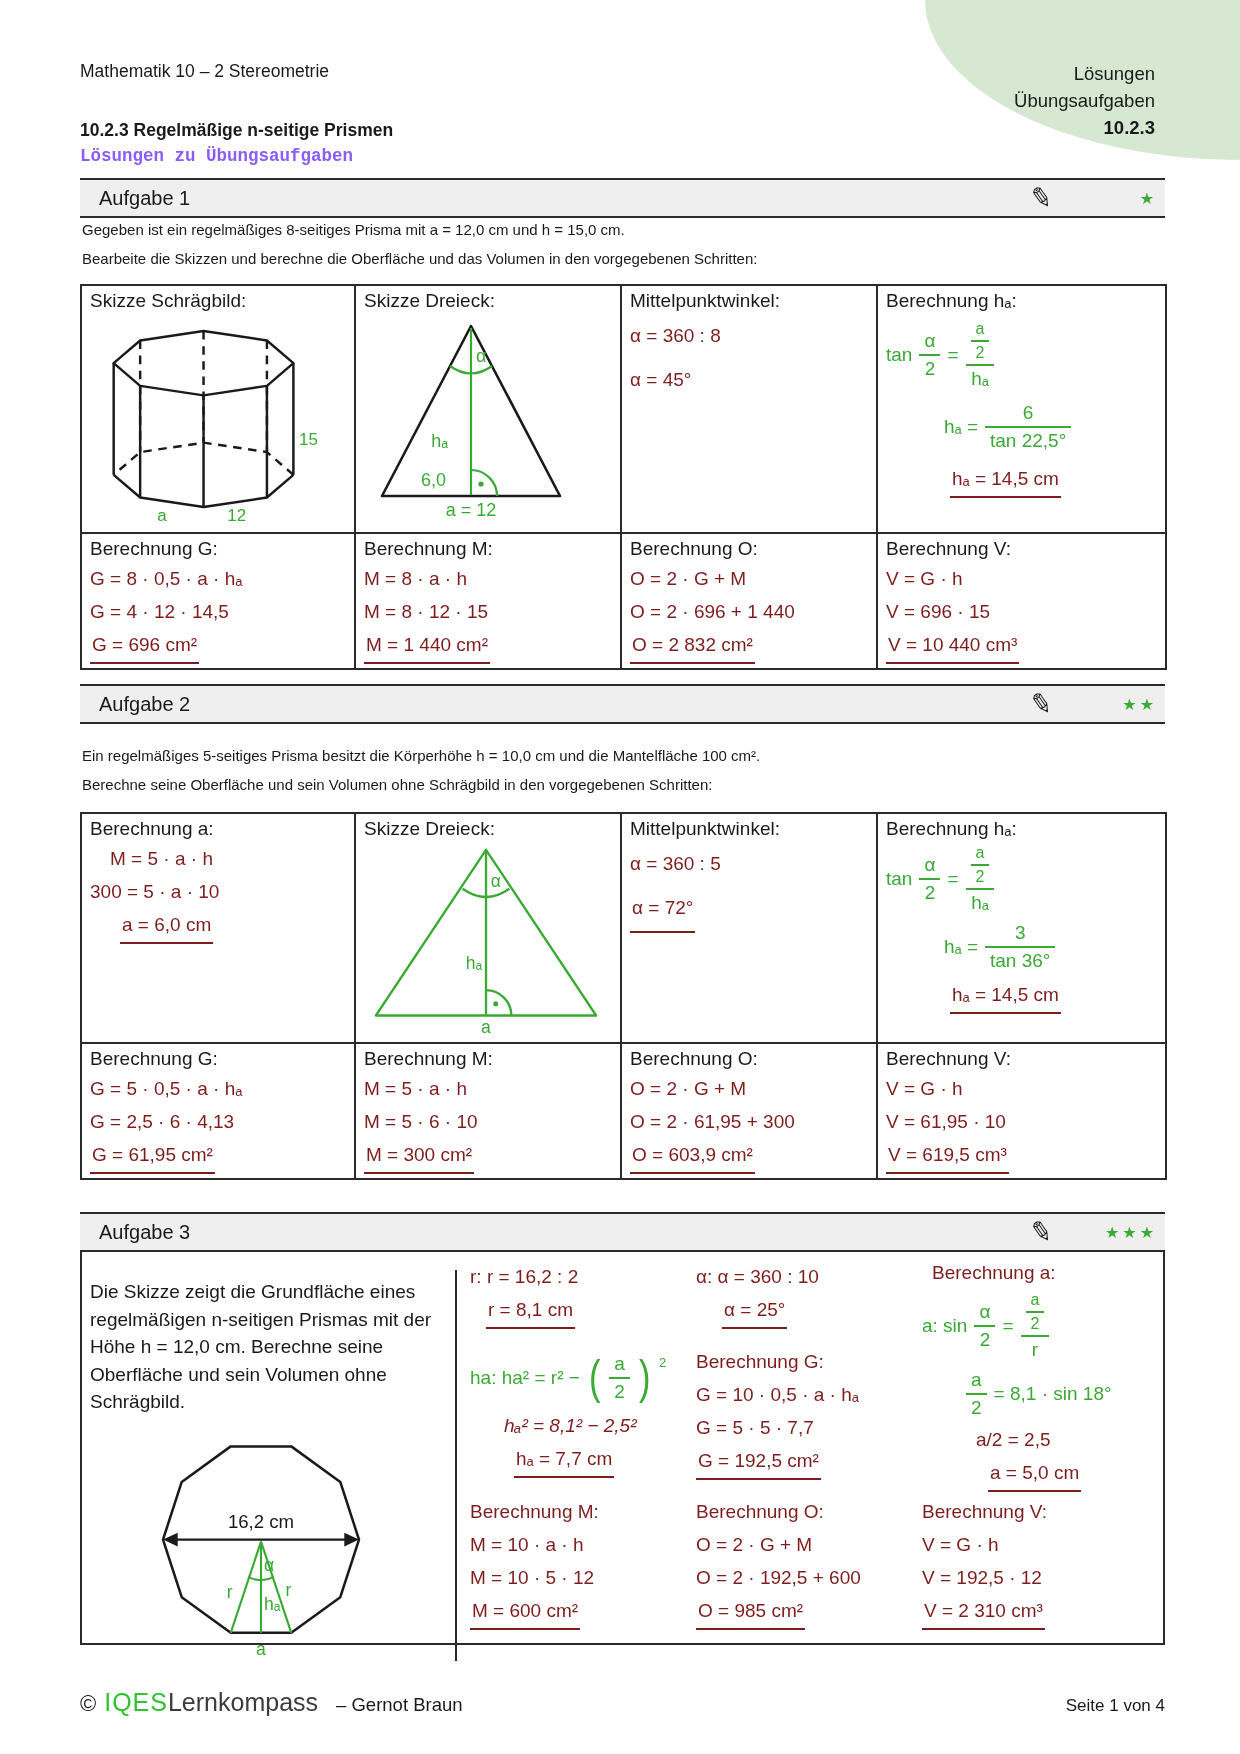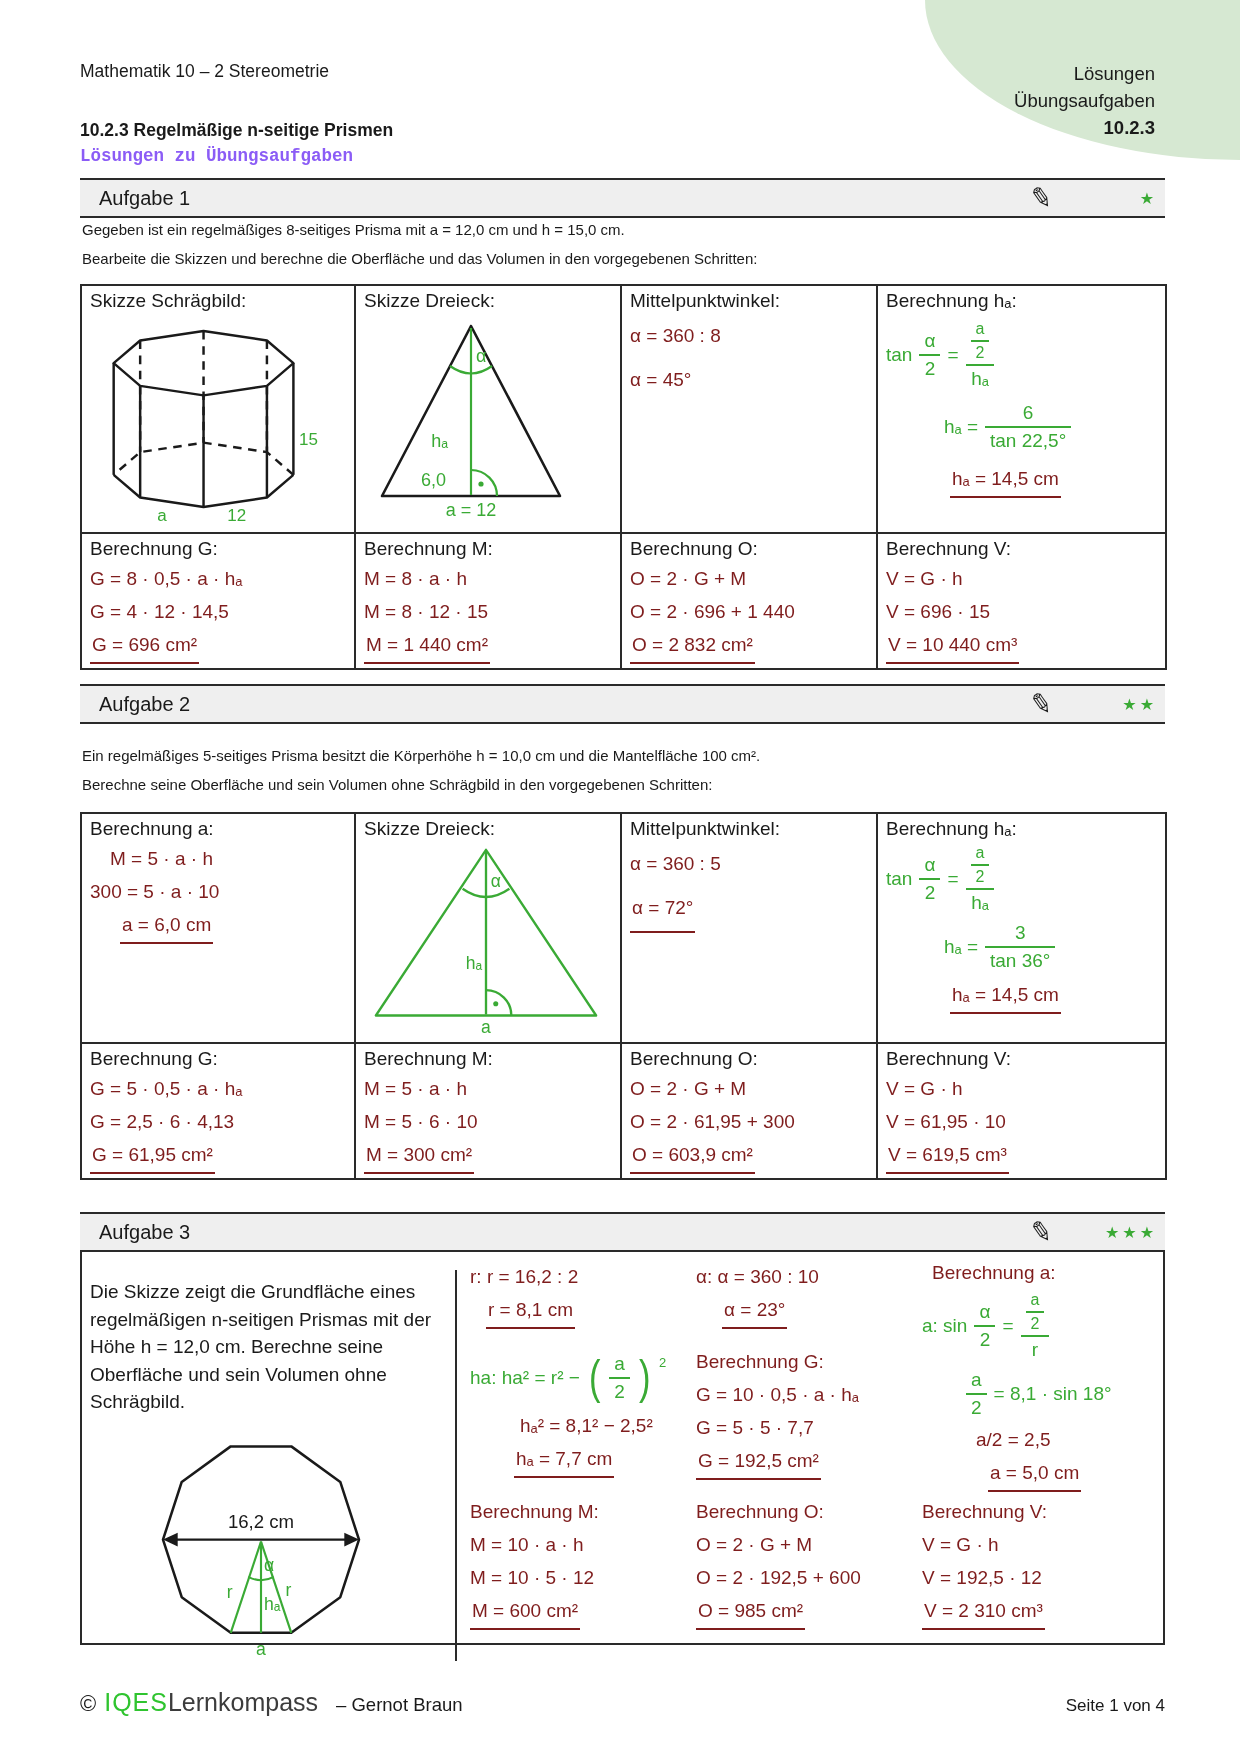--- a/index.html
+++ b/index.html
@@ -329,33 +329,33 @@
       <div class="eqrow" style="margin-top:24px;">
         <span>ha: ha² = r² −</span>
         <span class="bp">(</span>
         <span class="frac">
             <span class="fnum">a</span>
             <span class="fden">2</span>
           </span>
         <span class="bp">)</span>
         <span class="sup2">2</span>
       </div>
-      <div class="fl" style="margin-left:50px;margin-top:6px;">hₐ² = 8,1² − 2,5²</div>
+      <div class="fl" style="margin-left:34px;margin-top:6px;font-style:italic;">hₐ² = 8,1² − 2,5²</div>
       <div class="fl" style="margin-left:44px;"><span class="res">hₐ = 7,7 cm</span></div>
     </div>
     <div class="a3col a3bot grn" style="left:388px;width:222px;">
       <div class="fl">Berechnung M:</div>
       <div class="fl">M = 10 · a · h</div>
       <div class="fl">M = 10 · 5 · 12</div>
       <div class="fl"><span class="res">M = 600 cm²</span></div>
     </div>
 
     <div class="a3col grn" style="left:614px;top:8px;width:230px;">
       <div class="fl">α: α = 360 : 10</div>
-      <div class="fl" style="margin-left:26px;"><span class="res">α = 23°</span></div>
+      <div class="fl" style="margin-left:26px;"><span class="res">α = 25°</span></div>
       <div class="fl" style="margin-top:16px;">Berechnung G:</div>
       <div class="fl">G = 10 · 0,5 · a · hₐ</div>
       <div class="fl">G = 5 · 5 · 7,7</div>
       <div class="fl"><span class="res">G = 192,5 cm²</span></div>
     </div>
     <div class="a3col a3bot grn" style="left:614px;width:230px;">
       <div class="fl">Berechnung O:</div>
       <div class="fl">O = 2 · G + M</div>
       <div class="fl">O = 2 · 192,5 + 600</div>
       <div class="fl"><span class="res">O = 985 cm²</span></div>

